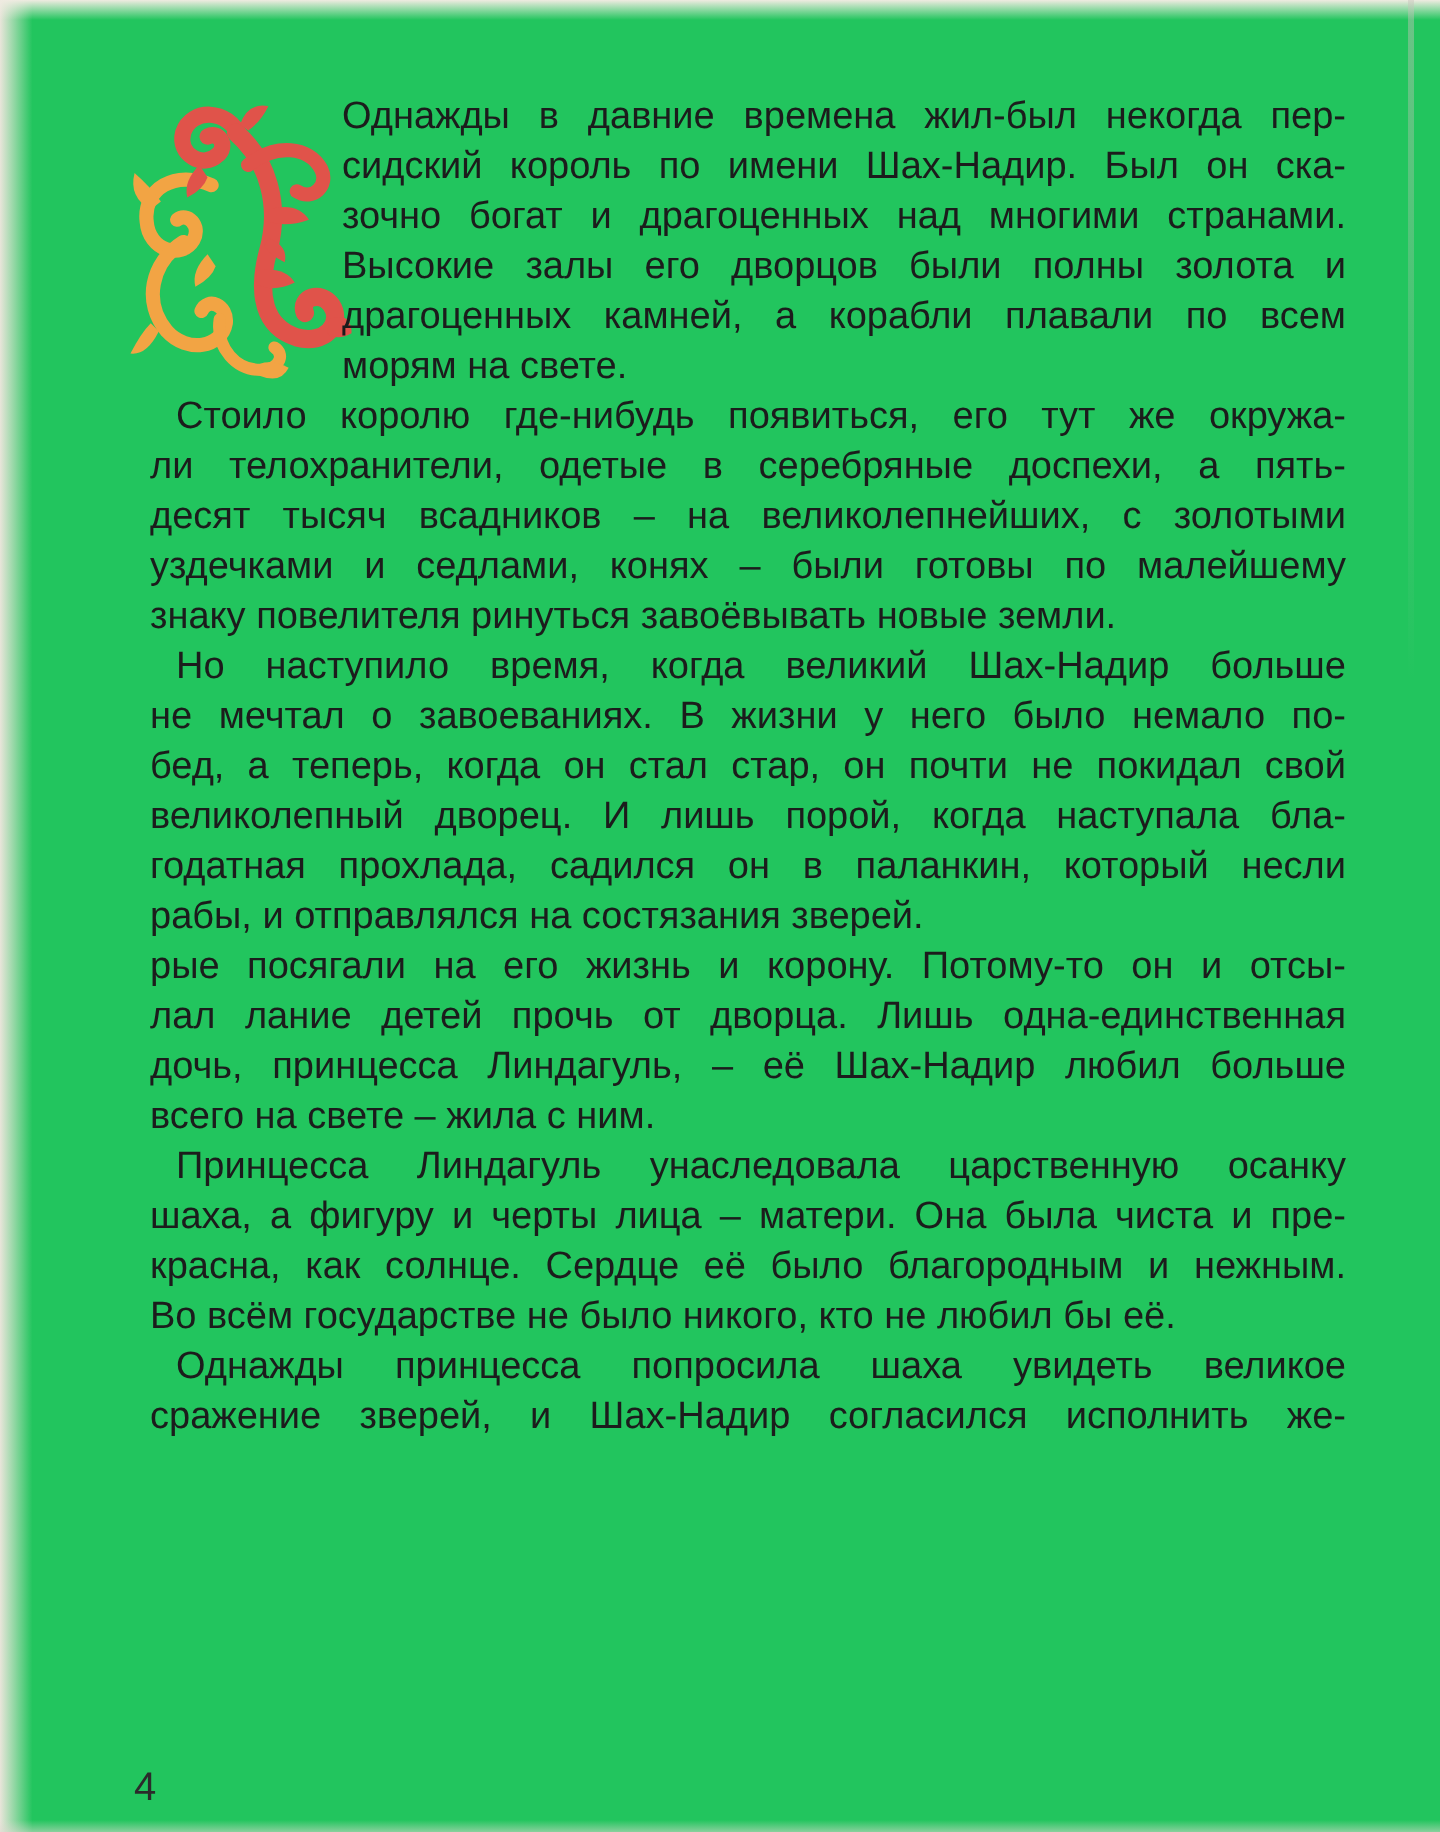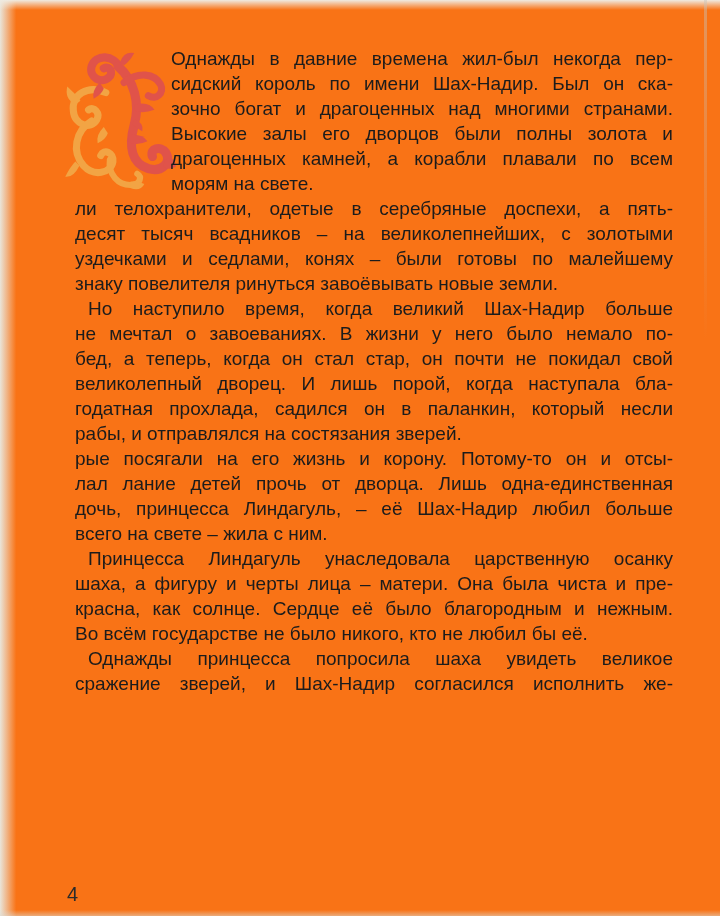--- a/index.html
+++ b/index.html
@@ -2,21 +2,21 @@
 <html style="--rc: #e0534a; --oc: #f2a444; --tc: #1c1c1c;"><head>
 <meta charset="utf-8">
 <style>
   html,body{margin:0;padding:0;}
   body{
     width:720px;height:916px;position:relative;overflow:hidden;
     background:#fdfcf9;
     font-family:"Liberation Sans", sans-serif;
   }
   .page{
-    position:absolute;inset:0;background:#f97316;
+    position:absolute;inset:0;background:#22c55e;
   }
   
   .edge-left{position:absolute;left:0;top:0;bottom:0;width:18px;
     background:linear-gradient(to right,#e9e5da 0%,rgba(253,252,249,0) 90%);}
   .edge-top{position:absolute;left:0;top:0;right:0;height:10px;
     background:linear-gradient(to bottom,#efebe1 0%,rgba(253,252,249,0) 100%);}
   .edge-bottom{position:absolute;left:0;bottom:0;right:0;height:6px;
     background:linear-gradient(to top,rgba(222,218,209,.55) 0%,rgba(253,252,249,0) 100%);}
   .edge-right-line{position:absolute;right:13px;top:0;height:340px;width:3px;
     background:linear-gradient(to bottom,rgba(198,194,186,.45),rgba(198,194,186,0));}
@@ -87,20 +87,21 @@
   <div class="content">
       <div class="para">
         <div class="line line-beside-cap">Однажды в давние времена жил-был некогда пер-</div>
         <div class="line line-beside-cap">сидский король по имени Шах-Надир. Был он ска-</div>
         <div class="line line-beside-cap">зочно богат и драгоценных над многими странами.</div>
         <div class="line line-beside-cap">Высокие залы его дворцов были полны золота и</div>
         <div class="line line-beside-cap">драгоценных камней, а корабли плавали по всем</div>
         <div class="line line-last line-beside-cap">морям на свете.</div>
       </div>
       <div class="para">
+        <div class="line line-indent">Стоило королю где-нибудь появиться, его тут же окружа-</div>
         <div class="line">ли телохранители, одетые в серебряные доспехи, а пять-</div>
         <div class="line">десят тысяч всадников – на великолепнейших, с золотыми</div>
         <div class="line">уздечками и седлами, конях – были готовы по малейшему</div>
         <div class="line line-last">знаку повелителя ринуться завоёвывать новые земли.</div>
       </div>
       <div class="para">
         <div class="line line-indent">Но наступило время, когда великий Шах-Надир больше</div>
         <div class="line">не мечтал о завоеваниях. В жизни у него было немало по-</div>
         <div class="line">бед, а теперь, когда он стал стар, он почти не покидал свой</div>
         <div class="line">великолепный дворец. И лишь порой, когда наступала бла-</div>

